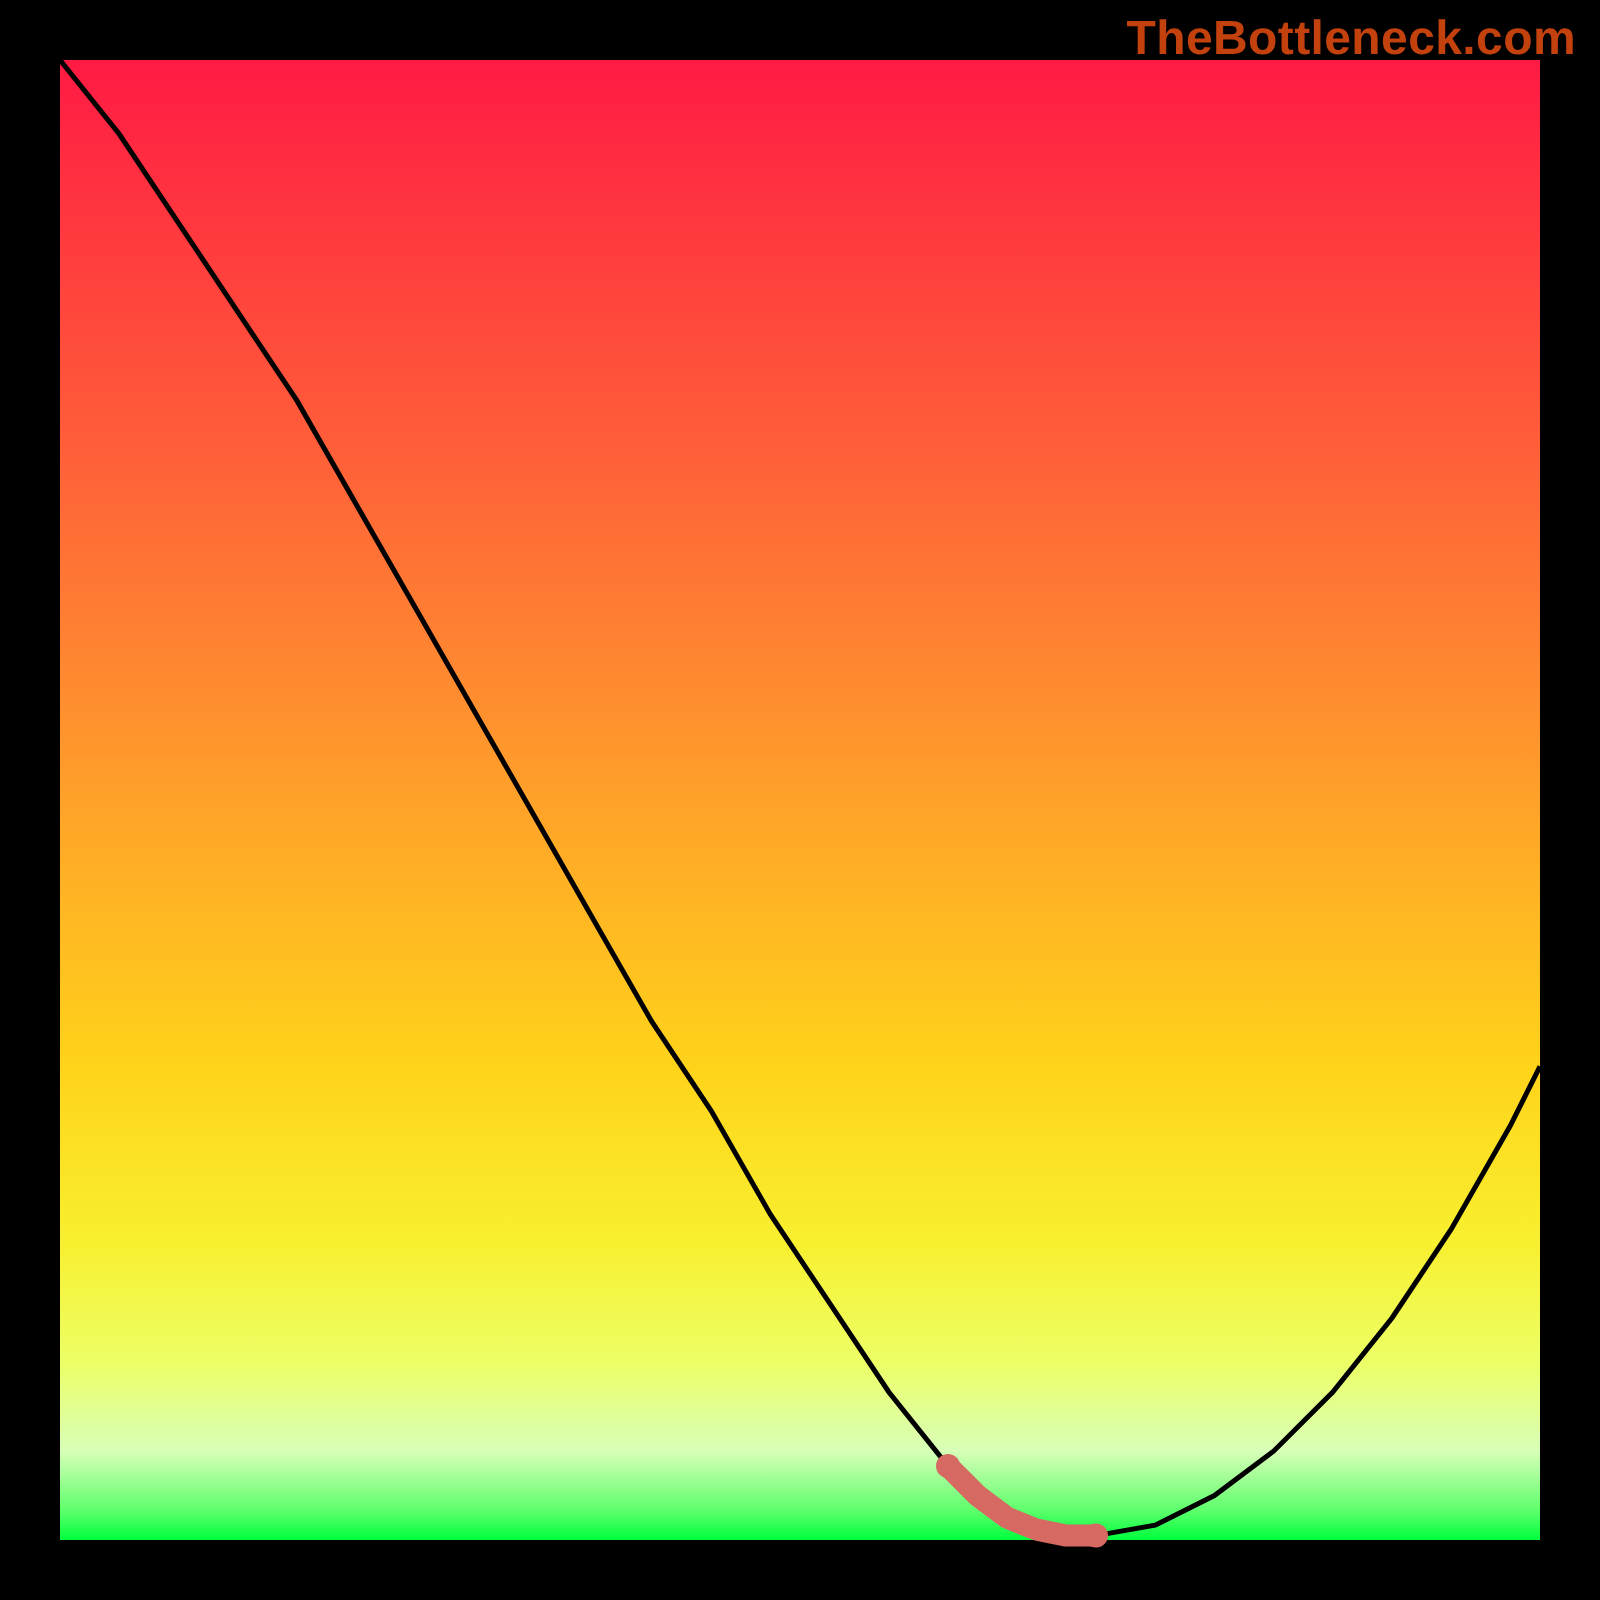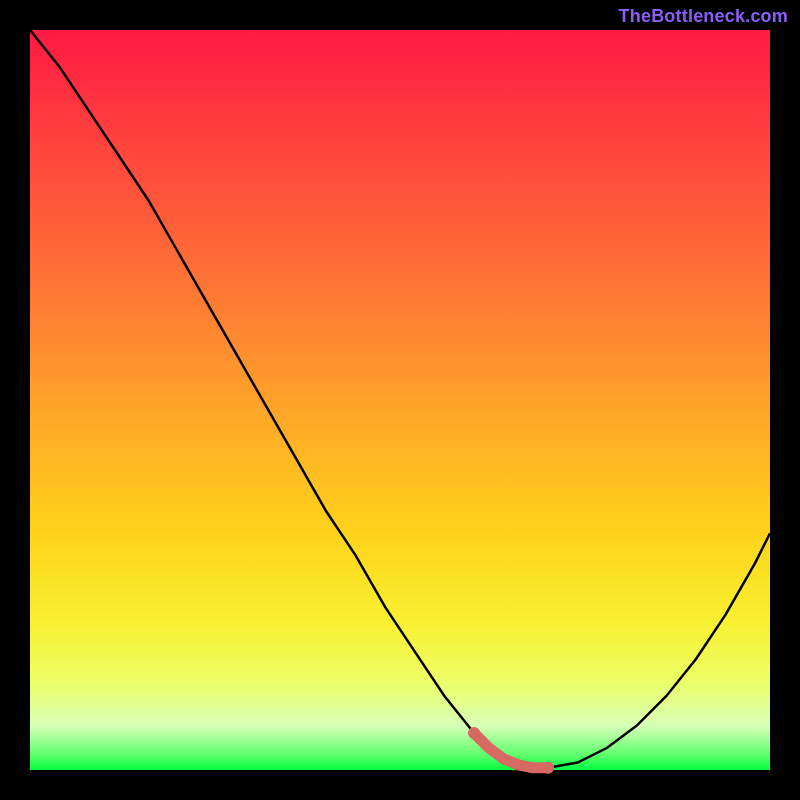--- a/index.html
+++ b/index.html
@@ -35,23 +35,23 @@
       #ecff66 88%,
       #d8ffb8 94%,
       #5eff6c 98%,
       #00ff3c 100%);
   }
   .watermark {
     position: absolute;
     top: 6px;
     right: 12px;
     font-family: Arial, Helvetica, sans-serif;
-    font-size: 18px;
+    font-size: 24px;
     font-weight: 600;
-    color: #8b5cf6;
+    color: #c2410c;
     letter-spacing: 0.2px;
   }
   svg.overlay {
     position: absolute;
     left: 30px;
     top: 30px;
     width: 740px;
     height: 740px;
     overflow: visible;
   }

